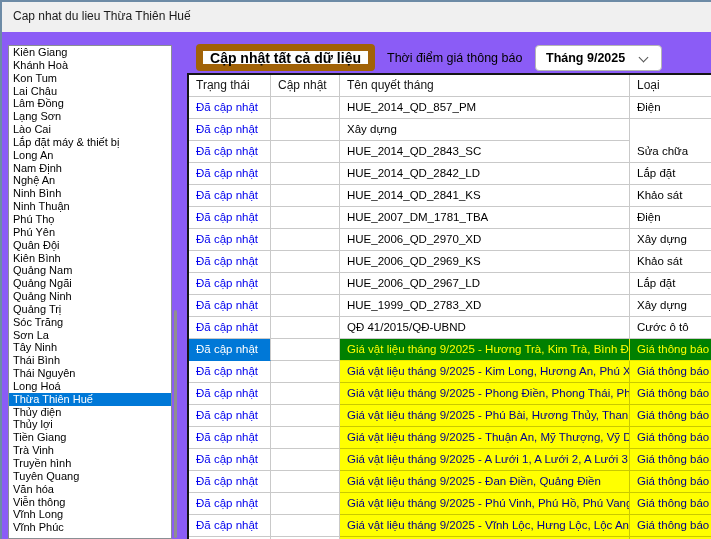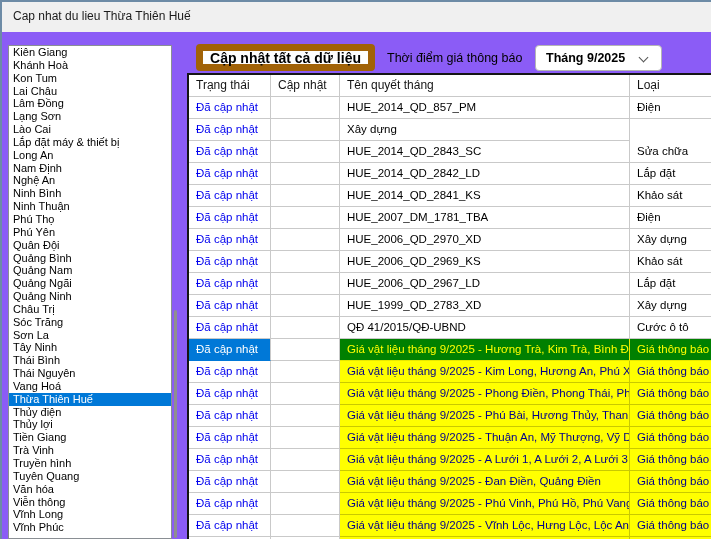--- a/index.html
+++ b/index.html
@@ -71,31 +71,31 @@
       <div class="list-item">Lào Cai</div>
       <div class="list-item">Lắp đặt máy &amp; thiết bị</div>
       <div class="list-item">Long An</div>
       <div class="list-item">Nam Định</div>
       <div class="list-item">Nghệ An</div>
       <div class="list-item">Ninh Bình</div>
       <div class="list-item">Ninh Thuận</div>
       <div class="list-item">Phú Thọ</div>
       <div class="list-item">Phú Yên</div>
       <div class="list-item">Quân Đội</div>
-      <div class="list-item">Quảng Bình</div>
+      <div class="list-item">Kiên Bình</div>
       <div class="list-item">Quảng Nam</div>
       <div class="list-item">Quảng Ngãi</div>
       <div class="list-item">Quảng Ninh</div>
-      <div class="list-item">Châu Trị</div>
+      <div class="list-item">Quảng Trị</div>
       <div class="list-item">Sóc Trăng</div>
       <div class="list-item">Sơn La</div>
       <div class="list-item">Tây Ninh</div>
       <div class="list-item">Thái Bình</div>
       <div class="list-item">Thái Nguyên</div>
-      <div class="list-item">Vang Hoá</div>
+      <div class="list-item">Long Hoá</div>
       <div class="list-item selected">Thừa Thiên Huế</div>
       <div class="list-item">Thủy điện</div>
       <div class="list-item">Thủy lợi</div>
       <div class="list-item">Tiền Giang</div>
       <div class="list-item">Trà Vinh</div>
       <div class="list-item">Truyền hình</div>
       <div class="list-item">Tuyên Quang</div>
       <div class="list-item">Văn hóa</div>
       <div class="list-item">Viễn thông</div>
       <div class="list-item">Vĩnh Long</div>

